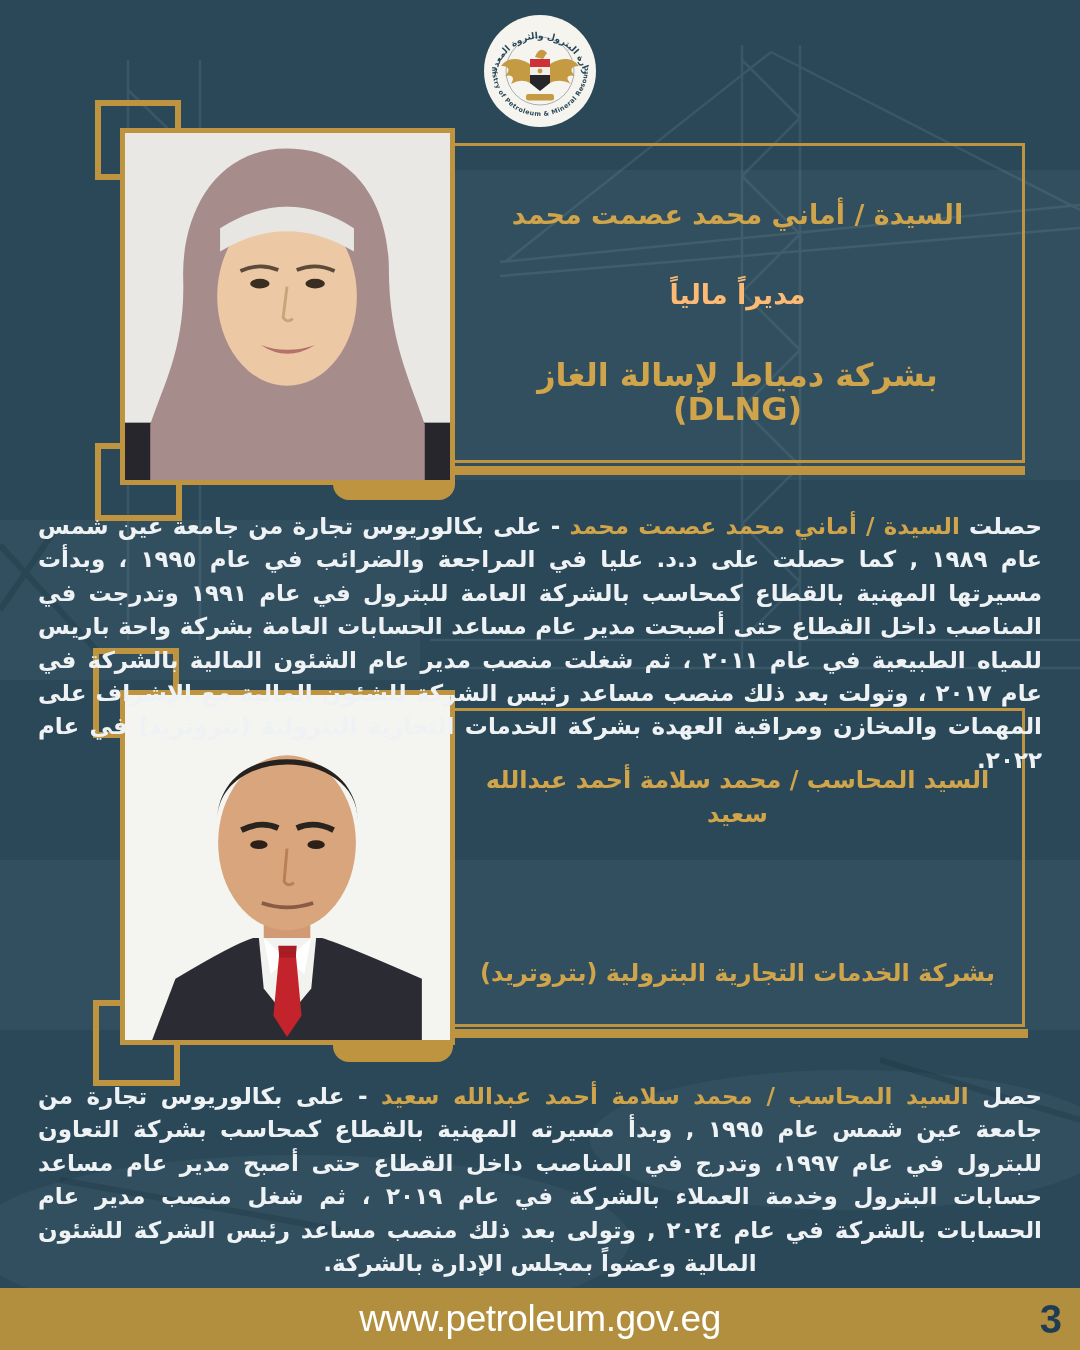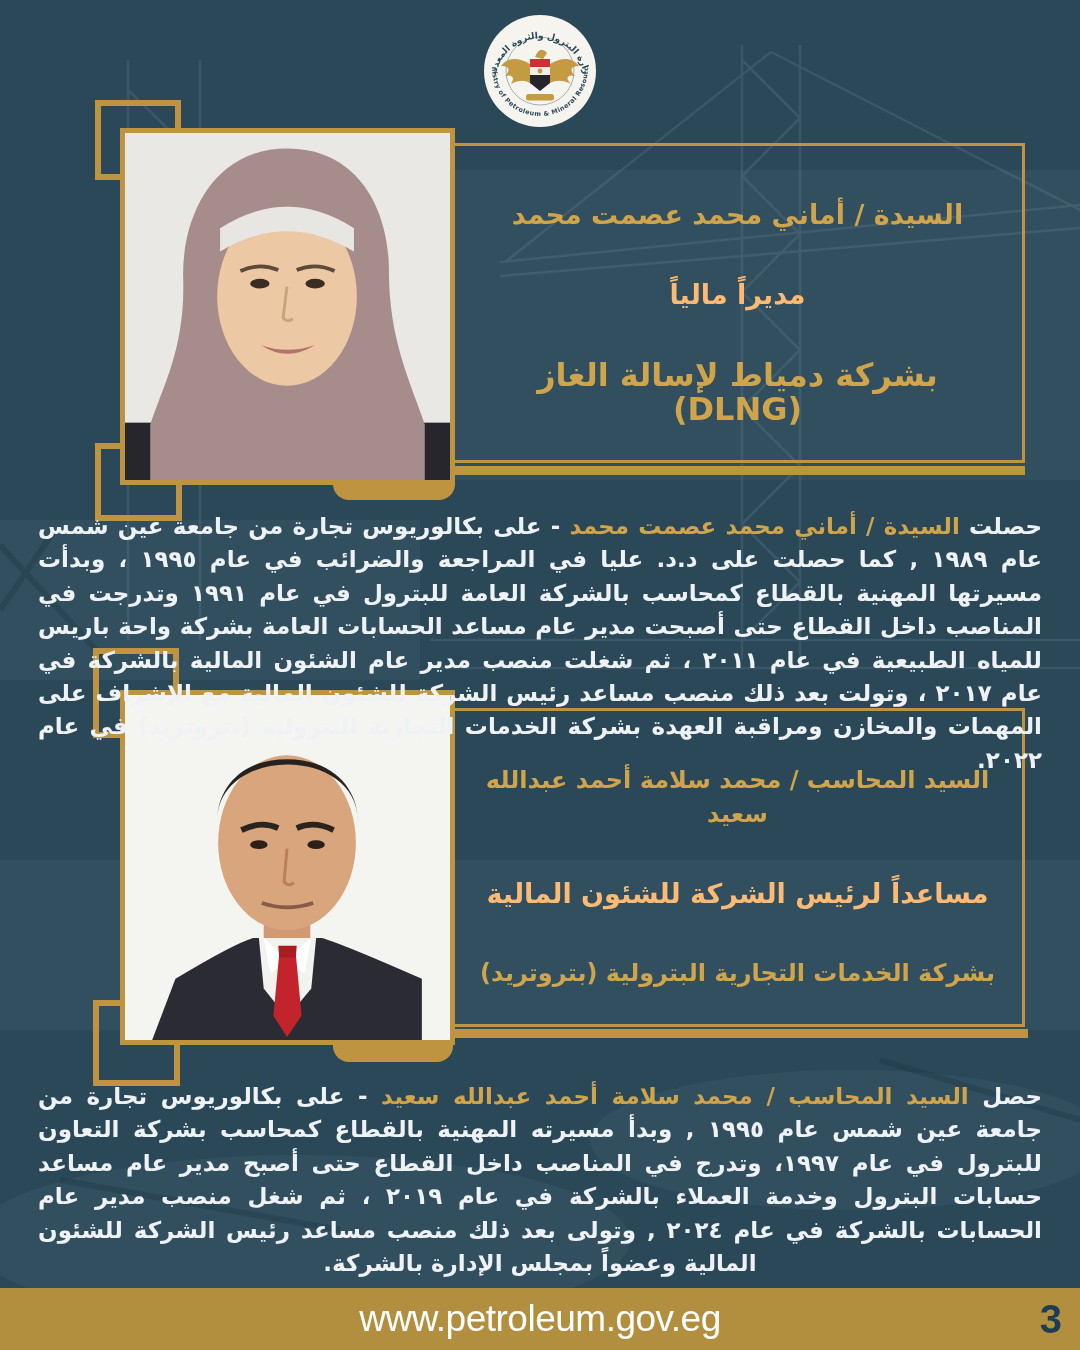--- a/index.html
+++ b/index.html
@@ -149,21 +149,20 @@
     </svg>
   </div>
 
   <p class="bio" style="top:510px;"><span>حصلت </span><span class="gold">السيدة / أماني محمد عصمت محمد</span><span> - على بكالوريوس تجارة من جامعة عين شمس عام ١٩٨٩ , كما حصلت على د.د. عليا في المراجعة والضرائب في عام ١٩٩٥ ، وبدأت مسيرتها المهنية بالقطاع كمحاسب بالشركة العامة للبترول في عام ١٩٩١ وتدرجت في المناصب داخل القطاع حتى أصبحت مدير عام مساعد الحسابات العامة بشركة واحة باريس للمياه الطبيعية في عام ٢٠١١ ، ثم شغلت منصب مدير عام الشئون المالية بالشركة في عام ٢٠١٧ ، وتولت بعد ذلك منصب مساعد رئيس الشركة للشئون المالية مع الإشراف على المهمات والمخازن ومراقبة العهدة بشركة الخدمات التجارية البترولية (بتروتريد) في عام ٢٠٢٢.</span></p>
 
   <div class="deco" style="left:93px;top:648px;width:74px;height:78px;"></div>
   <div class="deco" style="left:93px;top:1000px;width:75px;height:74px;"></div>
 
   <div class="infobox" style="left:440px;top:708px;width:585px;height:319px;">
     <div class="nm" style="font-size:24px;">السيد المحاسب / محمد سلامة أحمد عبدالله سعيد</div>
-    <div class="tt">مساعداً لرئيس الشركة للشئون المالية</div>
     <div class="co" style="font-size:24px;">بشركة الخدمات التجارية البترولية (بتروتريد)</div>
   </div>
   <div class="goldbar" style="left:333px;top:1029px;width:695px;height:9px;"></div>
   <div class="goldtab" style="left:333px;top:1037px;width:120px;height:25px;"></div>
 
   <div class="photo" style="left:120px;top:690px;width:335px;height:355px;">
     <svg viewBox="0 0 335 355" preserveAspectRatio="none">
       <rect width="335" height="355" fill="#f4f4f1"></rect>
       <rect x="143" y="196" width="48" height="66" fill="#d19a74"></rect>
       <ellipse cx="167" cy="152" rx="71" ry="90" fill="#d9a57c"></ellipse>

